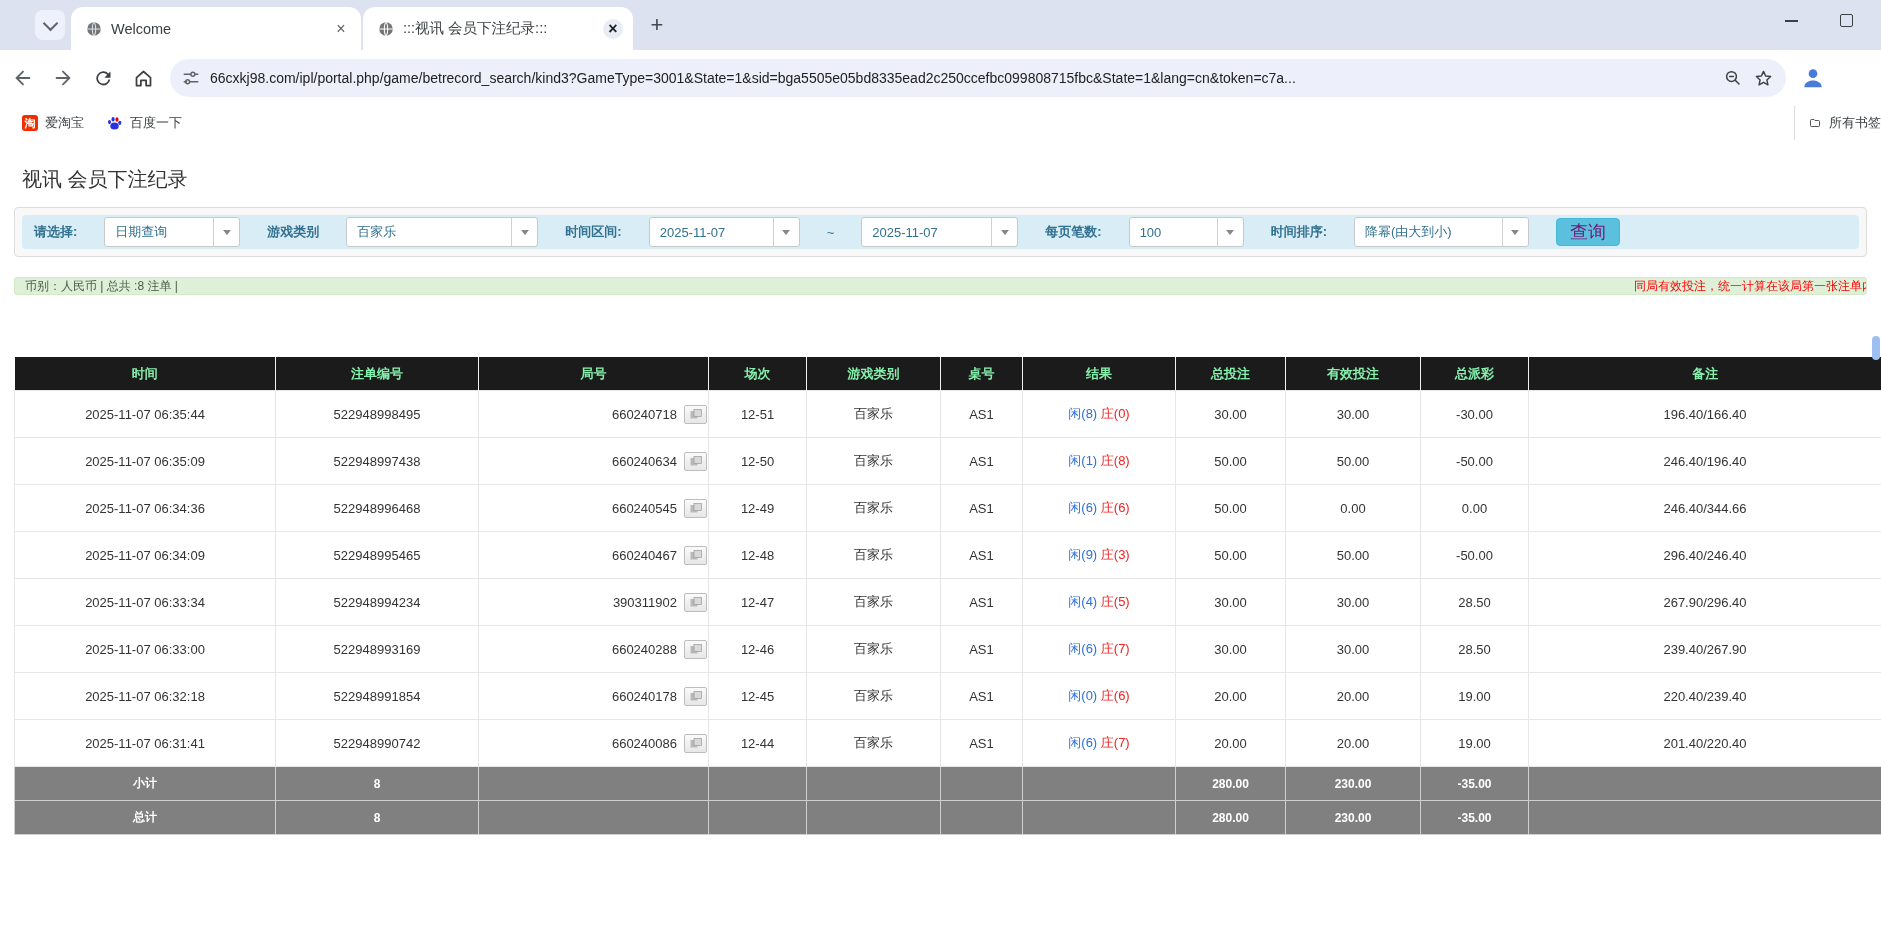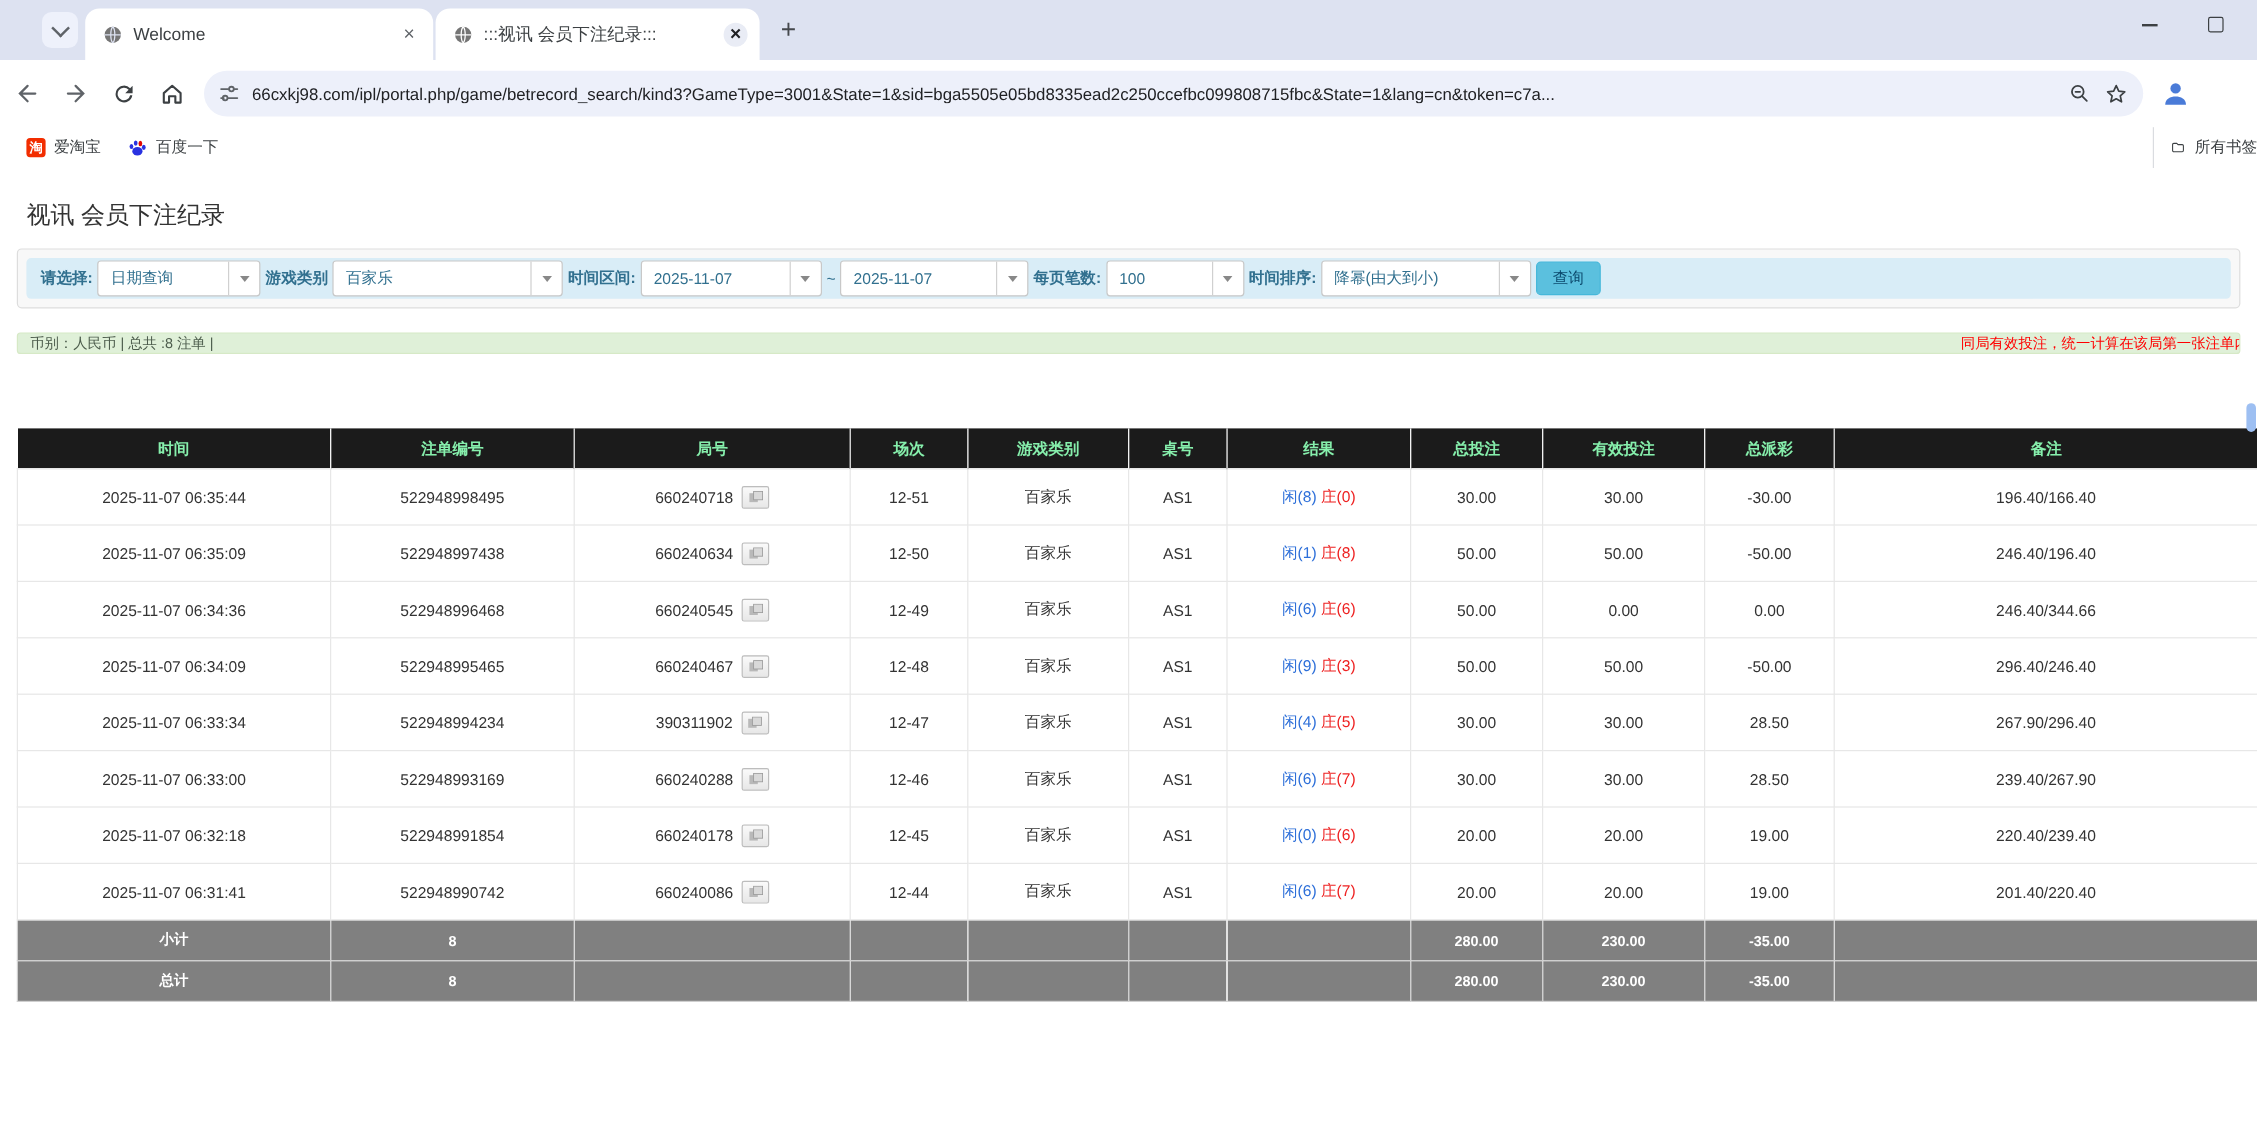--- a/index.html
+++ b/index.html
@@ -43,49 +43,49 @@
   .tb-icon{width:16px;height:16px;border-radius:3px;background:#f22d00;color:#fff;font-size:11px;font-weight:bold;
     display:flex;align-items:center;justify-content:center;}
   .bm-right{position:absolute;right:0;top:0;height:34px;display:flex;align-items:center;gap:8px;
     padding-left:14px;border-left:1px solid #dadce0;width:72px;overflow:hidden;}
   .bm-right .lbl{font-size:13px;color:#3c4043;white-space:nowrap;}
 
   
   .page-title{font-size:20px;color:#333;margin:26px 16px 0 22px;font-weight:400;}
 
   .filter-panel{margin:14px 0 0 14px;width:1837px;border:1px solid #ddd;background:#f8f8f8;border-radius:4px;padding:7px;}
-  .filter-inner{background:#d9edf7;border-radius:4px;height:34px;display:flex;align-items:center;padding:0 12px;gap:4px;}
+  .filter-inner{background:#d9edf7;border-radius:4px;height:34px;display:flex;align-items:center;padding:0 12px;gap:27px;}
   .flabel{font-size:13px;font-weight:bold;color:#31708f;white-space:nowrap;}
   .fsep{font-size:13px;color:#31708f;}
   .fselect{height:28px;background:#fff;border:1px solid #c8c8c8;border-radius:3px;display:flex;align-items:center;
     cursor:pointer;}
   .fselect .val{font-size:13px;color:#31708f;padding:0 10px;white-space:nowrap;flex:1;}
   .fselect .arrowbox{width:25px;height:100%;border-left:1px solid #d0d0d0;display:flex;align-items:center;justify-content:center;}
   .tri{width:0;height:0;border-left:4px solid transparent;border-right:4px solid transparent;border-top:5px solid #888;}
-  .btn-query{height:28px;background:#5bc0de;border:1px solid #46b8da;border-radius:4px;color:#0c4a6e;font-size:13px;
+  .btn-query{height:28px;background:#5bc0de;border:1px solid #46b8da;border-radius:4px;color:#701a75;font-size:18px;
     padding:0 13px;cursor:pointer;}
 
   .summary-bar{margin:20px 0 0 14px;width:1853px;height:18px;background:#dff0d8;border:1px solid #d6e9c6;border-radius:3px;
     display:flex;align-items:center;justify-content:space-between;box-sizing:border-box;overflow:hidden;}
   .summary-left{font-size:12px;color:#4c5c4c;padding-left:10px;white-space:nowrap;}
   .summary-right{font-size:12px;color:#ff0000;white-space:nowrap;margin-right:-8px;}
 
   
   table.bets{border-collapse:collapse;margin:62px 0 0 14px;width:1867px;table-layout:fixed;}
   table.bets th{background:#1b1b1b;color:#86efac;font-size:13px;font-weight:bold;height:31px;
     border-right:1px solid #f2f2f2;text-align:center;}
   table.bets th:last-child{border-right:none;margin-left:40px;}
   table.bets td{height:44px;border:1px solid #e7e7e7;background:#fff;font-size:13px;color:#333;text-align:center;
     white-space:nowrap;overflow:hidden;}
   table.bets tr.foot td{background:#808080;color:#fff;font-weight:bold;font-size:12px;height:31px;
     border:1px solid #cfcfcf;}
   .c-blue{color:var(--blue,#2d6fd9);}
   .c-red{color:var(--red,#ee2222);}
   tr.foot .c-red{color:#ff2a2a;}
-  .round-cell{display:flex;align-items:center;justify-content:center;gap:7px;}
+  .round-cell{display:flex;align-items:center;justify-content:flex-end;gap:7px;}
   .round-icon{width:21px;height:17px;border:1px solid #bdbdbd;border-radius:2px;
     background:linear-gradient(#fafafa,#e7e7e7);display:inline-flex;align-items:center;justify-content:center;cursor:pointer;}
 
   .scroll-thumb{position:absolute;right:1px;top:336px;width:8px;height:24px;background:#9dbff2;border-radius:4px;}
 </style>
 </head>
 <body>
 
 <div class="canvas">
 

